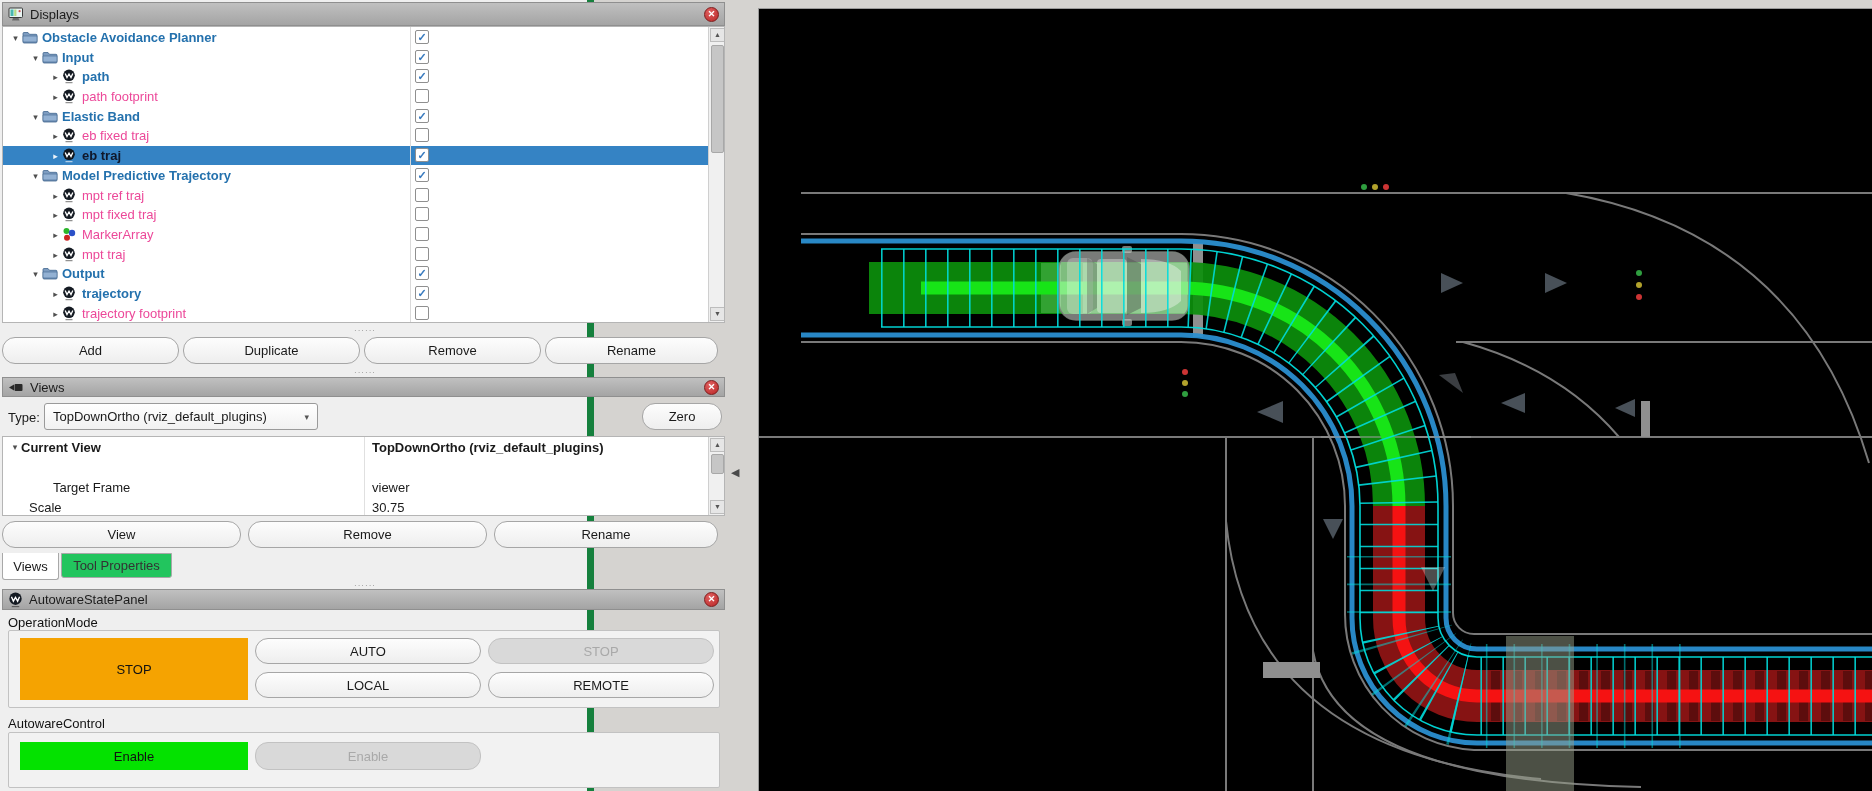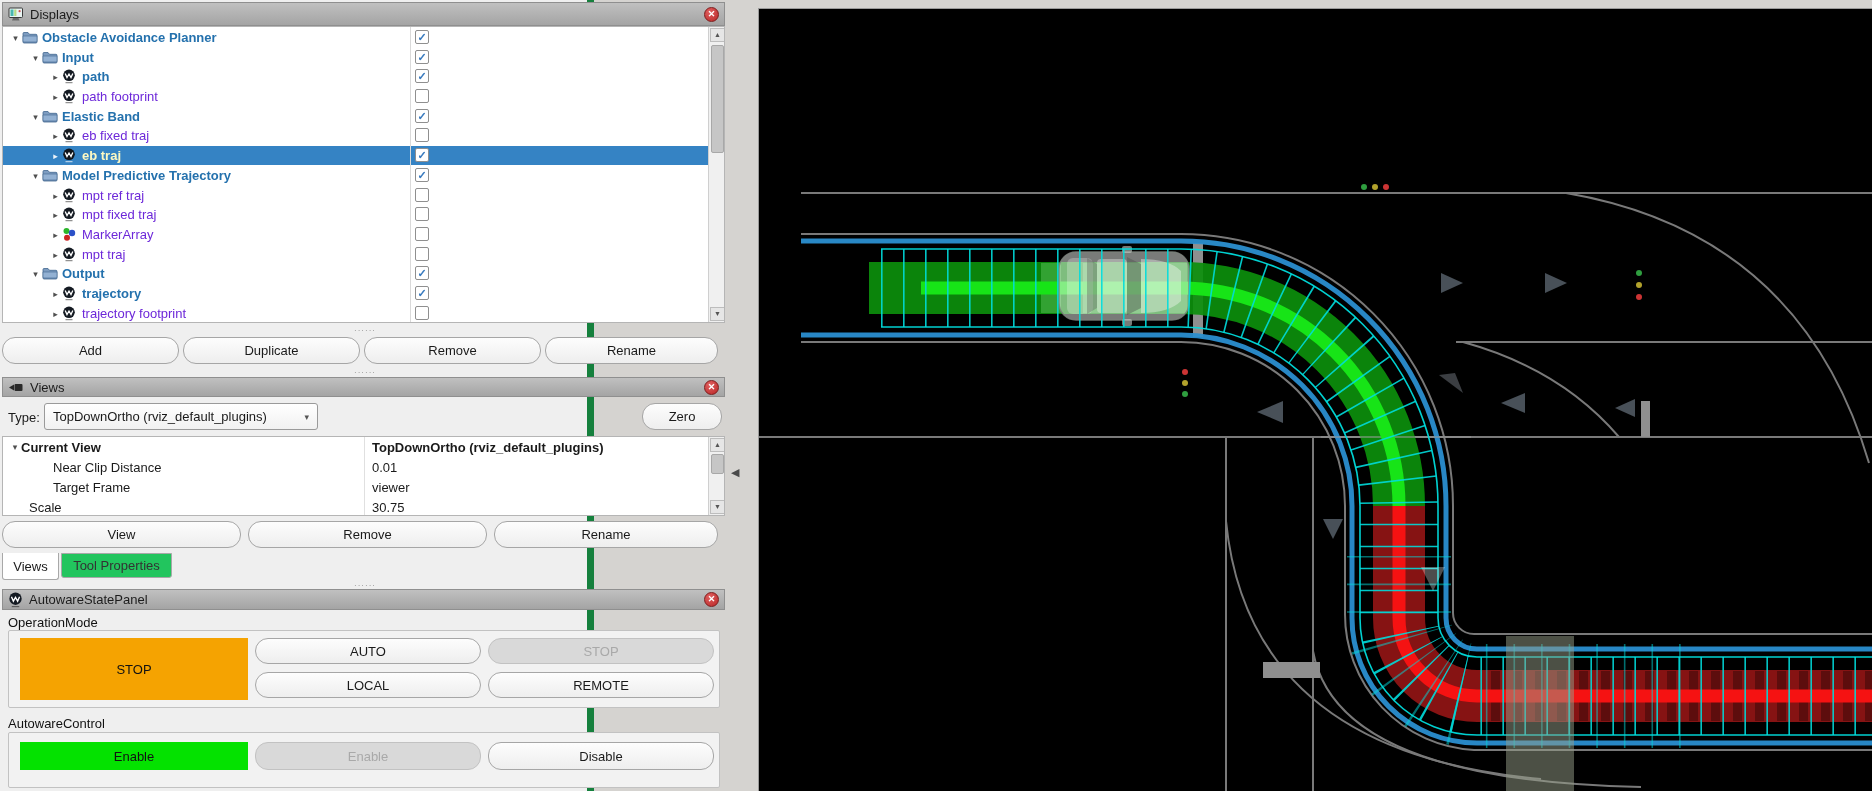--- a/index.html
+++ b/index.html
@@ -11,23 +11,23 @@
   .phdr .ttl{flex:0 0 auto}
   .closebtn{margin-left:auto;width:15px;height:15px;border-radius:50%;background:radial-gradient(circle at 35% 30%,#e06060,#b92626);border:1px solid #7e1d1d;color:#fff;font-size:9px;font-weight:bold;line-height:13px;text-align:center;box-sizing:border-box;cursor:default}
   
   #tree{position:absolute;left:2px;top:26px;width:723px;height:297px;background:#fff;border:1px solid #b5b5b5;box-sizing:border-box;overflow:hidden}
   .trow{position:absolute;left:0;width:705px;height:19px;display:flex;align-items:center}
   .trow .exp{width:13px;font-size:9px;color:#4f4f4f;text-align:center;flex:0 0 13px}
   .trow .ticon{flex:0 0 17px;display:flex;align-items:center}
   .trow .tlabel{padding-left:3px;white-space:nowrap}
   .lvl0{padding-left:6px}.lvl1{padding-left:26px}.lvl2{padding-left:46px}
   .tblue .tlabel{color:#2471ad;font-weight:bold}
-  .tdark .tlabel{color:#6d28d9}
+  .tdark .tlabel{color:#ec4899}
   .sel{background:#3583c4}
-  .sel .tlabel{color:#fef9c3;font-weight:bold}
+  .sel .tlabel{color:#0f172a;font-weight:bold}
   .sel .exp{color:#eef4fa}
   #cb-sep{position:absolute;left:407px;top:0;width:1px;height:295px;background:#dadada}
   .cb{position:absolute;left:412px;width:14px;height:14px;background:#fff;border:1px solid #8f8f8f;border-radius:2px;box-sizing:border-box;font-size:11px;font-weight:bold;color:#3a7bbf;line-height:12px;text-align:center}
   
   .sbar{position:absolute;background:#f0f0f0;border-left:1px solid #cfcfcf;box-sizing:border-box}
   .sbtn{position:absolute;left:1px;width:15px;height:14px;background:#e6e6e6;border:1px solid #bdbdbd;box-sizing:border-box;color:#555;font-size:7px;text-align:center;line-height:12px}
   .sthumb{position:absolute;left:2px;width:13px;background:#c6c6c6;border:1px solid #a8a8a8;border-radius:2px;box-sizing:border-box}
   
   .qbtn{position:absolute;background:linear-gradient(#fdfdfd,#eeeeee);border:1px solid #a6a6a6;border-radius:13px;box-sizing:border-box;display:flex;align-items:center;justify-content:center;color:#1a1a1a;cursor:default}
   .qbtn.disabled{background:#d9d9d9;color:#a9a9a9;border-color:#c2c2c2}
@@ -292,24 +292,20 @@
   </div>
   <div class="qbtn" style="left:642px;top:403px;width:80px;height:27px">Zero</div>
 
   <div id="ptable">
     <div class="pcol-divider"></div>
     <div class="prow" style="top:0">
       <span class="pexp">▾</span>
       <span class="bold">Current View</span>
       <span class="pval bold">TopDownOrtho (rviz_default_plugins)</span>
     </div>
-    <div class="prow" style="top:20px;padding-left:50px">
-      <span>Near Clip Distance</span>
-      <span class="pval">0.01</span>
-    </div>
     <div class="prow" style="top:40px;padding-left:50px">
       <span>Target Frame</span>
       <span class="pval">viewer</span>
     </div>
     <div class="prow" style="top:60px;padding-left:26px">
       <span>Scale</span>
       <span class="pval">30.75</span>
     </div>
     <div class="sbar" style="left:705px;top:0;width:16px;height:78px">
       <span class="sbtn" style="top:1px">▲</span>
@@ -344,21 +340,20 @@
   <div class="flat-orange" style="left:20px;top:638px;width:228px;height:62px">STOP</div>
   <div class="qbtn" style="left:255px;top:638px;width:226px;height:26px">AUTO</div>
   <div class="qbtn disabled" style="left:488px;top:638px;width:226px;height:26px">STOP</div>
   <div class="qbtn" style="left:255px;top:672px;width:226px;height:26px">LOCAL</div>
   <div class="qbtn" style="left:488px;top:672px;width:226px;height:26px">REMOTE</div>
 
   <span class="plabel" style="top:716px">AutowareControl</span>
   <div class="gbox" style="top:732px;height:56px"></div>
   <div class="flat-green" style="left:20px;top:742px;width:228px;height:28px">Enable</div>
   <div class="qbtn disabled" style="left:255px;top:742px;width:226px;height:28px">Enable</div>
-  <div class="qbtn" style="left:488px;top:742px;width:226px;height:28px">Disable</div>
 </div>
 
 <span id="collapse-arrow">◀</span>
 
 <div id="render-view">
 <svg width="1114" height="783" viewBox="758 8 1114 783">
   <rect x="758" y="8" width="1114" height="783" fill="#000000"></rect>
 
   <g fill="none" stroke-width="2" opacity="0.85" stroke="#8f8f8f">
     <path d="M800 192 H1872"></path>

